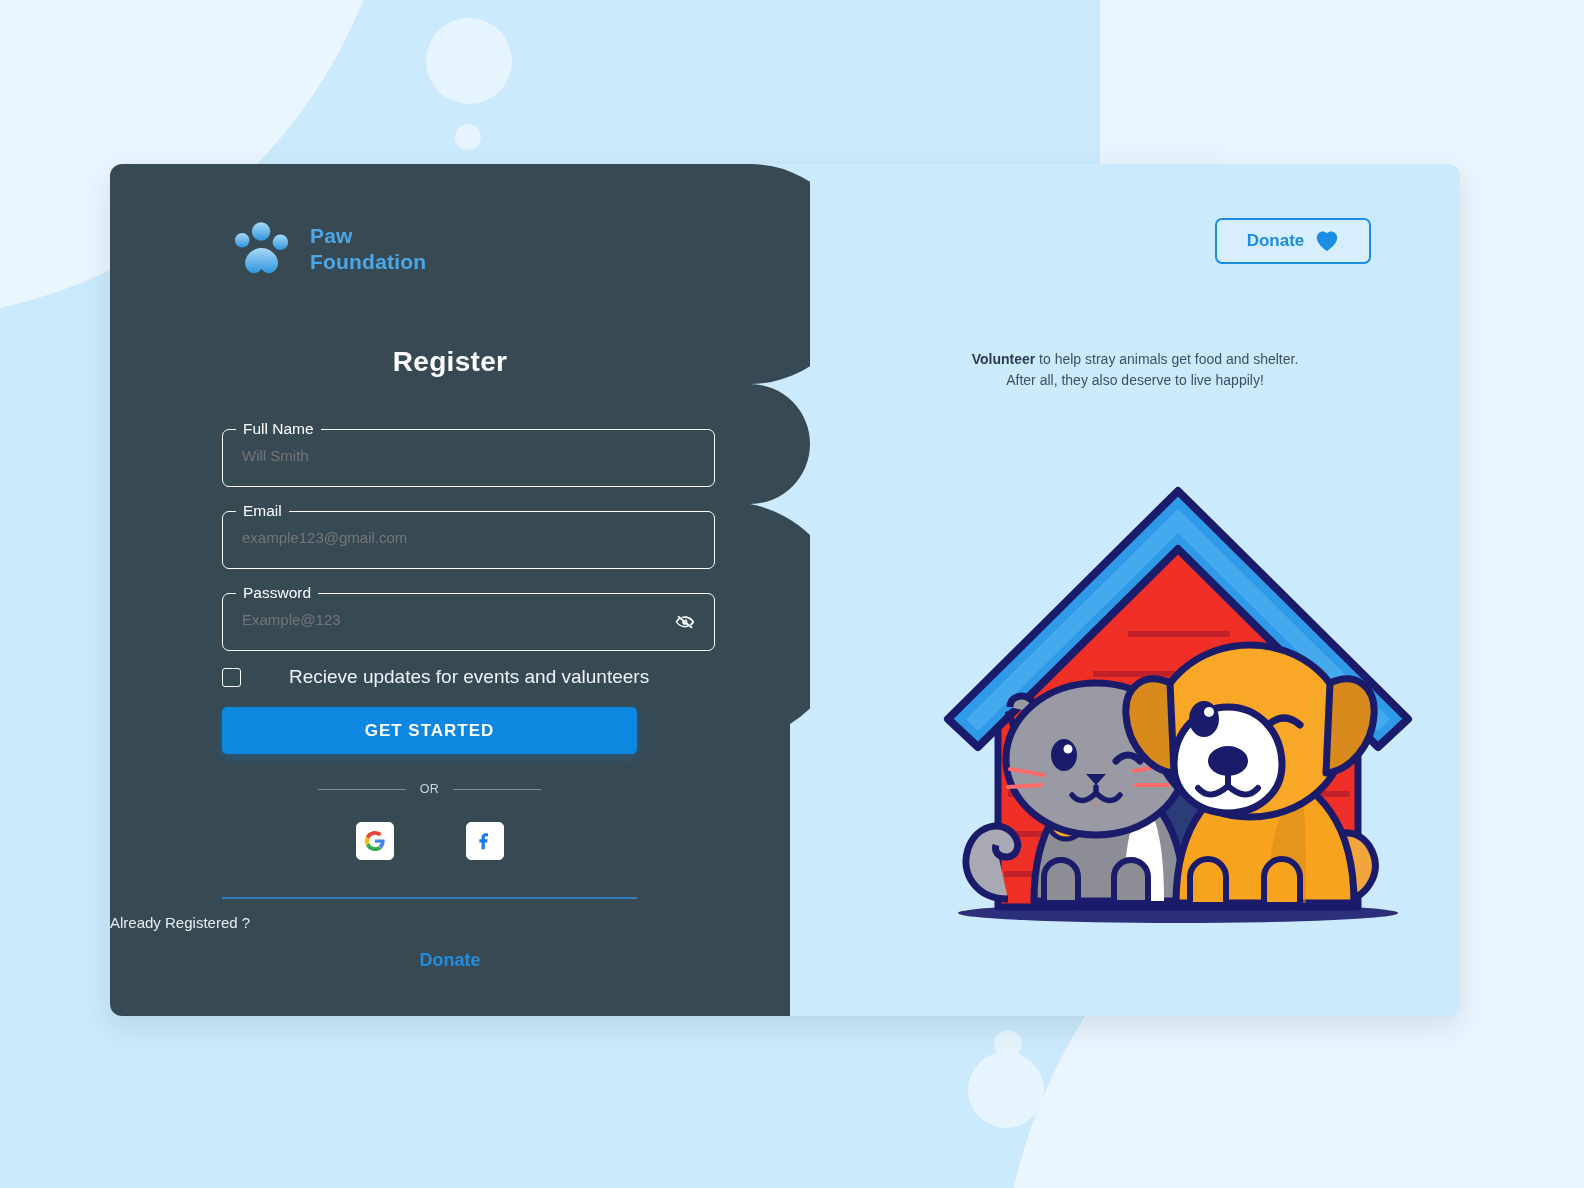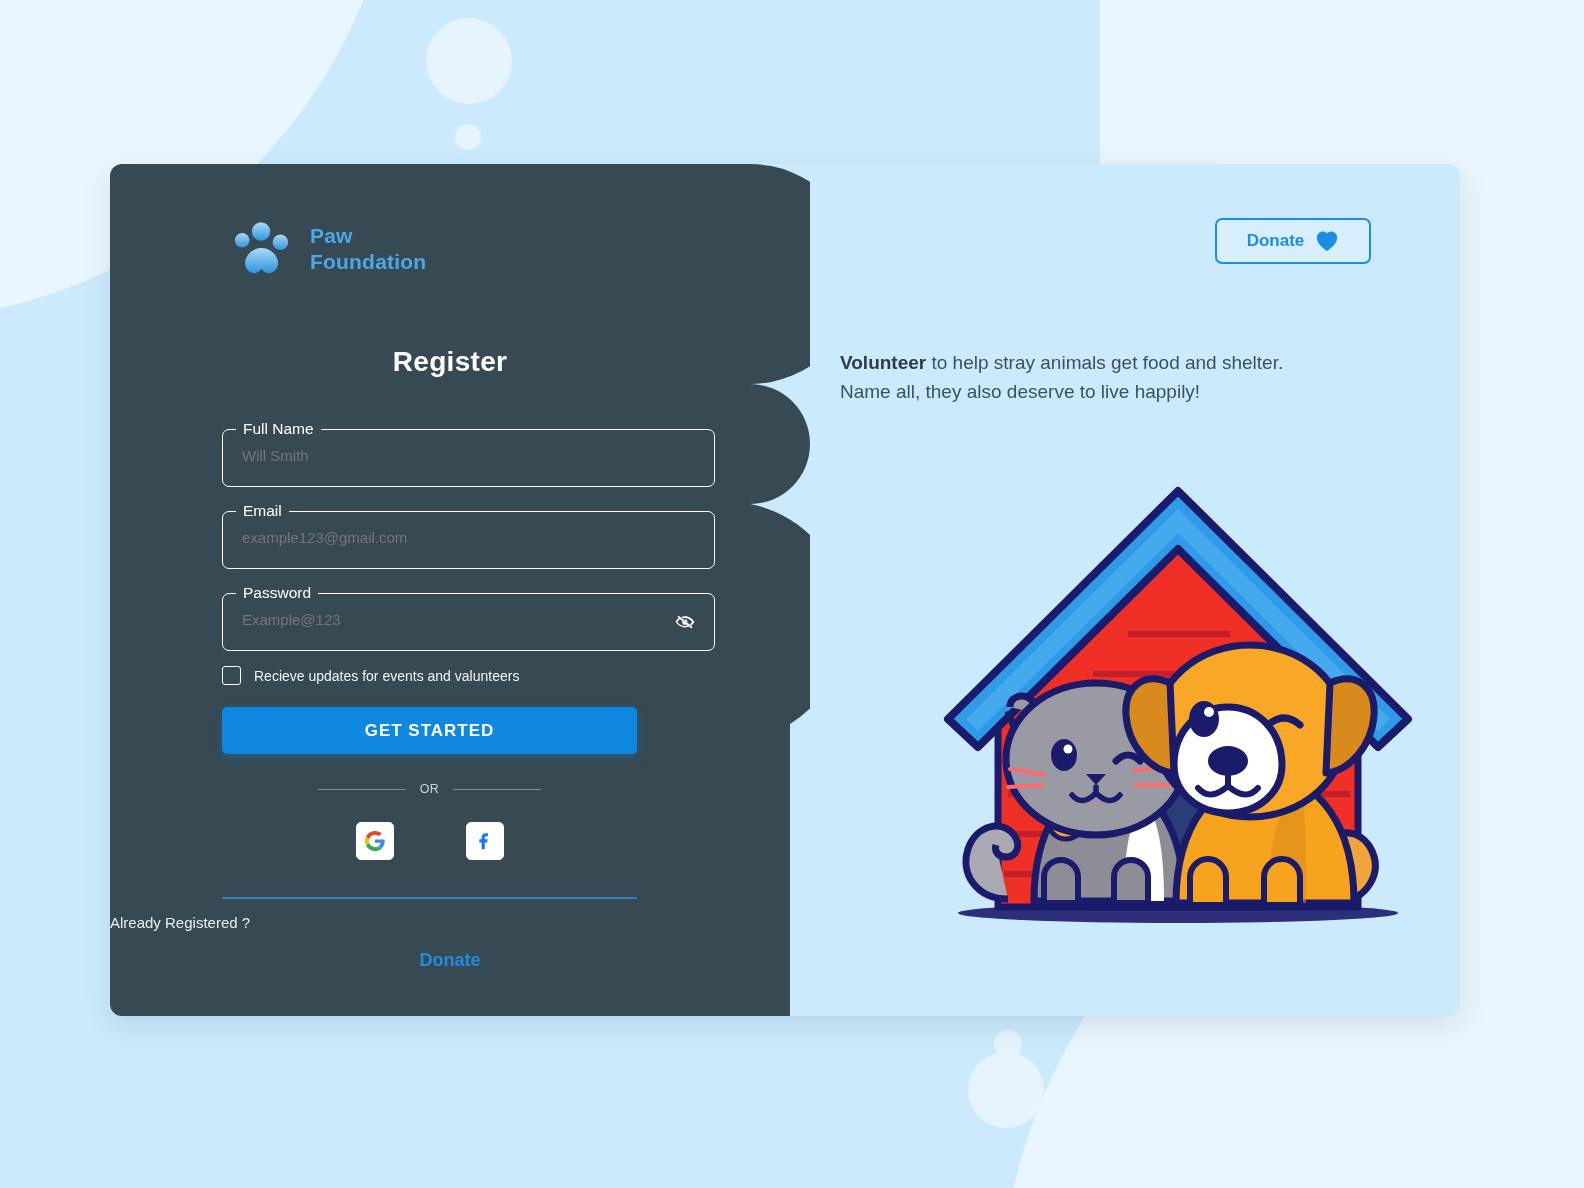--- a/index.html
+++ b/index.html
@@ -108,21 +108,21 @@
 
   
   .check-row {
     position: absolute; left: 112px; top: 502px;
     display: flex; align-items: center; gap: 13px;
   }
   .check-box {
     width: 19px; height: 19px; border: 1.8px solid #ffffff;
     border-radius: 3px; background: transparent; cursor: pointer;
   }
-  .check-label { color: #eef3f6; font-size: 14px; }
+  .check-label { color: #eef3f6; font-size: 19px; margin-left: 35px; }
 
   
   .btn-primary {
     position: absolute; left: 112px; top: 543px;
     width: 415px; height: 47px; border: 0; border-radius: 5px;
     background: #0d87e0; color: #ffffff;
     font-size: 17px; font-weight: bold; letter-spacing: 1px;
     font-family: "Liberation Sans", sans-serif; cursor: pointer;
     box-shadow: 0 4px 10px rgba(13,135,224,.25);
   }
@@ -171,22 +171,22 @@
     position: absolute; left: 405px; top: 54px;
     width: 156px; height: 46px;
     border: 2px solid #1b8de3; border-radius: 7px;
     background: #d6eefd;
     display: flex; align-items: center; justify-content: center; gap: 11px;
     cursor: pointer;
   }
   .donate-label { color: #1b8de3; font-size: 17px; font-weight: bold; }
   .tagline {
     position: absolute; left: 30px; top: 185px; width: 590px;
-    color: #3e5160;
-    font-size: 19px; line-height: 1.5;
+    text-align: center; color: #3e5160;
+    font-size: 14px; line-height: 1.5;
   }
   .tagline b { color: #2b3d4d; }
   .illustration {
     position: absolute; left: 128px; top: 305px;
     width: 480px; height: 470px;
   }
 </style>
 </head>
 <body>
 
@@ -297,21 +297,21 @@
 
     <div class="donate-btn">
       <span class="donate-label">Donate</span>
       <svg width="24" height="22" viewBox="0 0 24 22">
         <path fill="#1b8de3" d="M12 21S1.8 14.4 1.8 7.7C1.8 4.1 4.6 1.4 8 1.4c2 0 3.3 1 4 2 .7-1 2-2 4-2 3.4 0 6.2 2.7 6.2 6.3C22.2 14.4 12 21 12 21z"></path>
       </svg>
     </div>
 
     <div class="tagline">
       <span><b>Volunteer</b><span> to help stray animals get food and shelter.</span></span><br>
-      <span>Name all, they also deserve to live happily!</span>
+      <span>After all, they also deserve to live happily!</span>
     </div>
 
     <svg class="illustration" viewBox="0 0 480 470">
 
       <path fill="#f02f26" stroke="#1b1b6b" stroke-width="7" stroke-linejoin="round" d="M240 58 L420 240 L420 438 L60 438 L60 240 Z"></path>
 
       <g stroke="#b81f2c" stroke-width="6" opacity=".85">
         <line x1="108" y1="245" x2="392" y2="245"></line>
         <line x1="90" y1="285" x2="405" y2="285"></line>
         <line x1="70" y1="325" x2="412" y2="325"></line>

